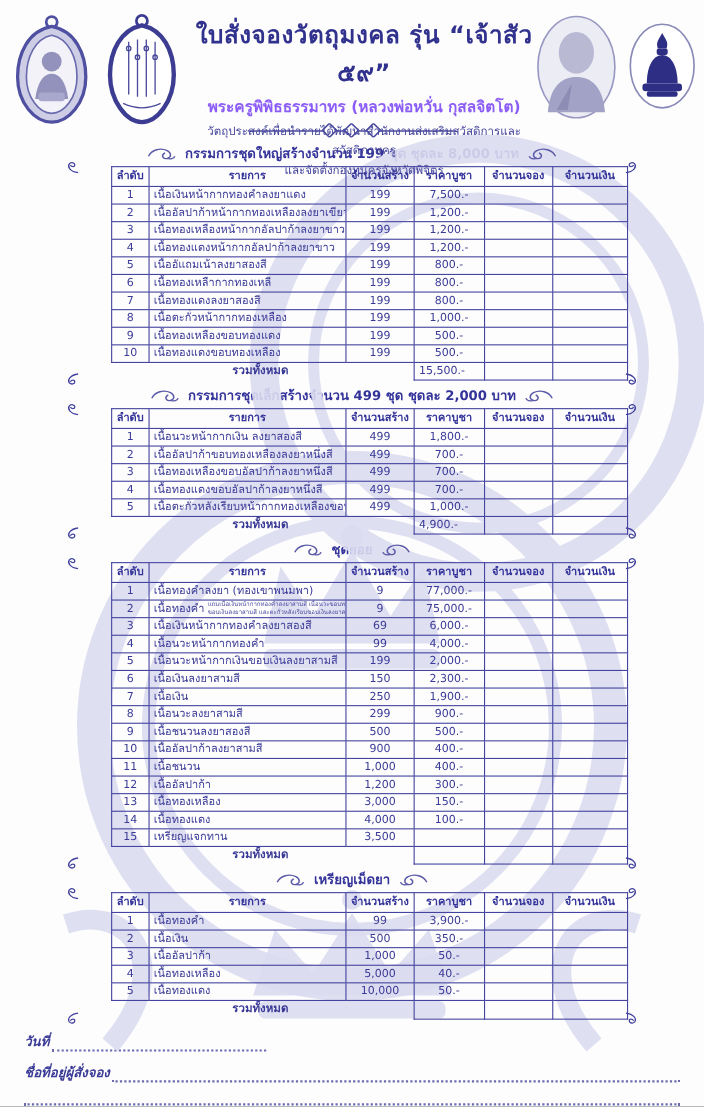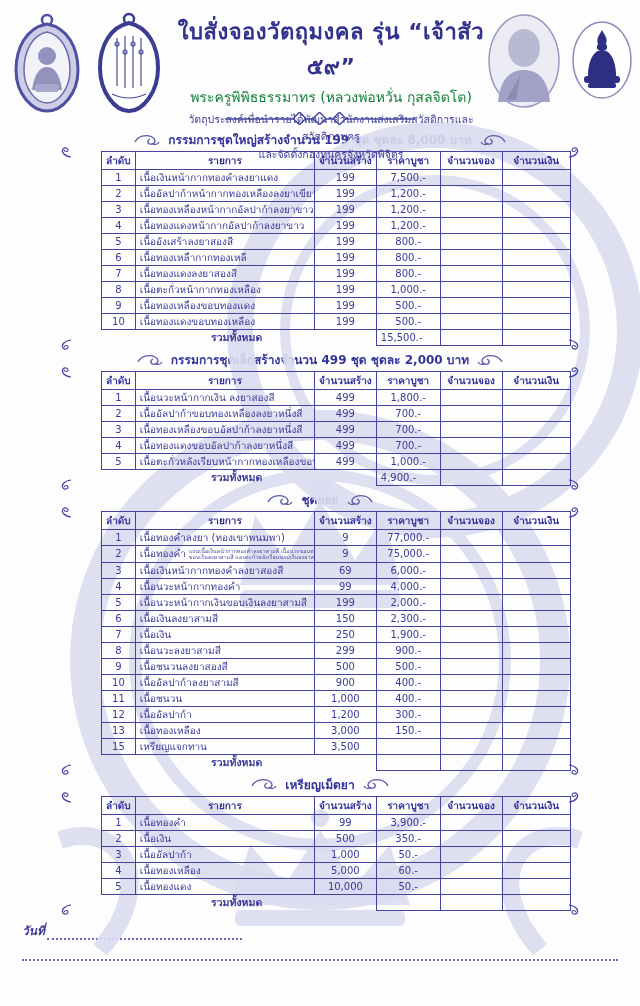--- a/index.html
+++ b/index.html
@@ -9,21 +9,21 @@
     position:relative; width:640px; height:1006px; background:#fdfdfd;
     font-family:"DejaVu Sans", sans-serif; color:#3a3a97; overflow:hidden;
   }
   .watermark { position:absolute; inset:0; pointer-events:none; }
 
   
   .header { position:relative; display:flex; padding:12px 6px 0 8px; height:112px;justify-content:flex-end; }
   .amulets-left { display:flex; gap:6px; width:168px; flex:0 0 auto; }
   .titles { flex:1 1 auto; text-align:center; padding-top:2px; }
   .t1 { font-size:22px; font-weight:bold; color:#31318e; letter-spacing:0.5px; }
-  .t2 { font-size:14px; font-weight:normal; color:#15803d; margin-top:2px; }
+  .t2 { font-size:14px; font-weight:bold; color:#8b5cf6; margin-top:2px; }
   .t3 { font-size:10.5px; margin-top:3px; color:#44449c; }
   .t4 { font-size:10.5px; margin-top:1px; color:#44449c; }
   .photo-wrap, .amulet-oval-wrap { flex:0 0 auto; }
 
   
   .divider { display:flex; justify-content:center; margin:0 0 3px 0; height:14px; }
 
   
   .section { margin-top:4px; }
   .sec-title { display:flex; justify-content:center; align-items:center; gap:8px; height:19px; }
@@ -207,21 +207,21 @@
               <tr>
                 <td class="c">4</td>
                 <td class="item"><span>เนื้อทองแดงหน้ากากอัลปาก้าลงยาขาว</span></td>
                 <td class="c">199</td>
                 <td class="c">1,200.-</td>
                 <td></td>
                 <td></td>
               </tr>
               <tr>
                 <td class="c">5</td>
-                <td class="item"><span>เนื้ออังเสร้าลงยาสองสี</span></td>
+                <td class="item"><span>เนื้ออัแถมเน้าลงยาสองสี</span></td>
                 <td class="c">199</td>
                 <td class="c">800.-</td>
                 <td></td>
                 <td></td>
               </tr>
               <tr>
                 <td class="c">6</td>
                 <td class="item"><span>เนื้อทองเหลืากากทองเหลี</span></td>
                 <td class="c">199</td>
                 <td class="c">800.-</td>
@@ -490,20 +490,28 @@
               </tr>
               <tr>
                 <td class="c">13</td>
                 <td class="item"><span>เนื้อทองเหลือง</span></td>
                 <td class="c">3,000</td>
                 <td class="c">150.-</td>
                 <td></td>
                 <td></td>
               </tr>
               <tr>
+                <td class="c">14</td>
+                <td class="item"><span>เนื้อทองแดง</span></td>
+                <td class="c">4,000</td>
+                <td class="c">100.-</td>
+                <td></td>
+                <td></td>
+              </tr>
+              <tr>
                 <td class="c">15</td>
                 <td class="item"><span>เหรียญแจกทาน</span></td>
                 <td class="c">3,500</td>
                 <td class="c"></td>
                 <td></td>
                 <td></td>
               </tr>
               <tr class="total">
                 <td class="tlabel" colspan="3">รวมทั้งหมด</td>
                 <td class="box"></td>
@@ -571,21 +579,21 @@
                 <td class="item"><span>เนื้ออัลปาก้า</span></td>
                 <td class="c">1,000</td>
                 <td class="c">50.-</td>
                 <td></td>
                 <td></td>
               </tr>
               <tr>
                 <td class="c">4</td>
                 <td class="item"><span>เนื้อทองเหลือง</span></td>
                 <td class="c">5,000</td>
-                <td class="c">60.-</td>
+                <td class="c">40.-</td>
                 <td></td>
                 <td></td>
               </tr>
               <tr>
                 <td class="c">5</td>
                 <td class="item"><span>เนื้อทองแดง</span></td>
                 <td class="c">10,000</td>
                 <td class="c">50.-</td>
                 <td></td>
                 <td></td>
@@ -601,17 +609,21 @@
     </div>
   </section>
 </main>
 
   <div class="footer">
     <div class="f-line">
       <span class="lbl">วันที่</span>
       <span class="dots" style="width:195px"></span>
     </div>
     <div class="f-line">
+      <span class="lbl">ชื่อที่อยู่ผู้สั่งจอง</span>
+      <span class="dots grow"></span>
+    </div>
+    <div class="f-line">
       <span class="dots grow"></span>
     </div>
 
   </div>
 </div>
 
 </body></html>

